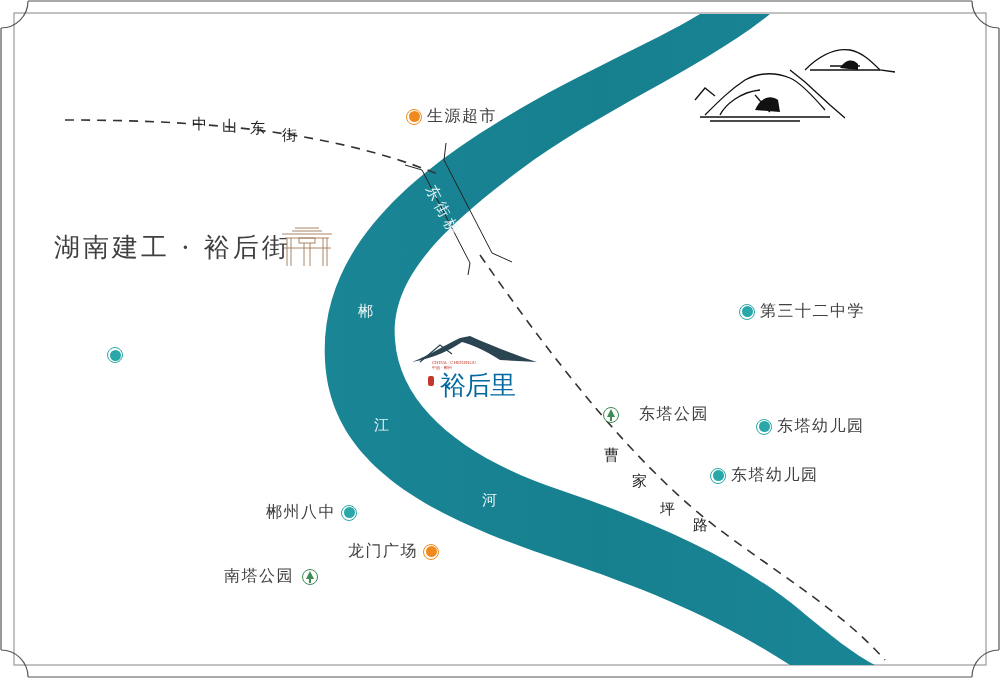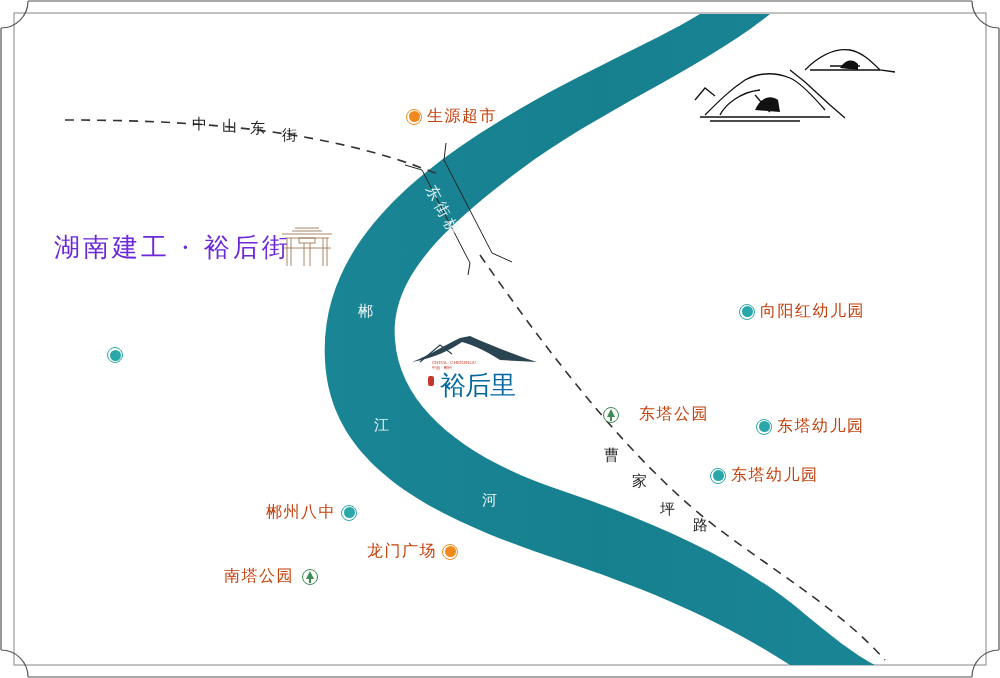--- a/index.html
+++ b/index.html
@@ -1,29 +1,29 @@
 <!DOCTYPE html>
 <html><head>
 <meta charset="utf-8">
 <style>
   html, body { margin: 0; padding: 0; background: #ffffff; }
   body { width: 1000px; height: 678px; position: relative; overflow: hidden;
          font-family: "DejaVu Serif", "Liberation Serif", serif; color: #222; }
   .frame-svg { position: absolute; left: 0; top: 0; width: 1000px; height: 678px; }
   .poi { position: absolute; display: flex; align-items: center; gap: 5px; white-space: nowrap; }
-  .poi .txt { font-size: 16px; letter-spacing: 1.5px; color: #c2410c; }
+  .poi .txt { font-size: 16px; letter-spacing: 1.5px; color: #404040; }
   .icon { width: 16px; height: 16px; border-radius: 50%; display: inline-flex;
           align-items: center; justify-content: center; box-sizing: border-box; }
   .icon.school { border: 1.5px solid #2aa7a8; background: #fff; }
   .icon.school .inner { width: 11px; height: 11px; border-radius: 50%; background: #2aa7a8;
                         display: flex; align-items: center; justify-content: center; }
   .icon.shop { border: 1.5px solid #f08a1e; background: #fff; }
   .icon.shop .inner { width: 11px; height: 11px; border-radius: 50%; background: #f08a1e; }
   .icon.park { border: 1.5px solid #3e8a55; background: #fff; }
-  .title { position: absolute; left: 54px; top: 230px; font-size: 26px; letter-spacing: 3px; color: #6d28d9; }
+  .title { position: absolute; left: 54px; top: 230px; font-size: 26px; letter-spacing: 3px; color: #404040; }
   .river-char { position: absolute; color: #e6f3f4; font-size: 15px; }
   .road-char { position: absolute; font-size: 15px; color: #222; }
   .bridge-label { position: absolute; left: 438px; top: 182px; color: #e8f6f7; font-size: 15px;
                   transform: rotate(62deg); transform-origin: left top; letter-spacing: 4px; }
   .brand { position: absolute; left: 440px; top: 368px; font-size: 26px; color: #0369a1; letter-spacing: -1px; }
   .brand-small { position: absolute; left: 432px; top: 360px; font-size: 4px; color: #c0392b; line-height: 5px; }
 </style>
 </head>
 <body>
 
@@ -123,21 +123,21 @@
   <span class="icon shop">
       <span class="inner"></span>
     </span>
   <span class="txt">生源超市</span>
 </div>
 
 <div class="poi" style="left:739px;top:301px;">
   <span class="icon school">
       <span class="inner"></span>
     </span>
-  <span class="txt">向阳红幼儿园</span>
+  <span class="txt">第三十二中学</span>
 </div>
 
 <div class="poi" style="left:107px;top:347px;">
   <span class="icon school">
       <span class="inner"></span>
     </span>
 </div>
 
 <div class="poi" style="left:603px;top:404px;gap:20px;">
   <span class="icon park">
@@ -162,21 +162,21 @@
   <span class="txt">东塔幼儿园</span>
 </div>
 
 <div class="poi" style="left:266px;top:502px;">
   <span class="txt">郴州八中</span>
   <span class="icon school">
       <span class="inner"></span>
     </span>
 </div>
 
-<div class="poi" style="left:348px;top:541px;margin-left:19px;">
+<div class="poi" style="left:348px;top:541px;">
   <span class="txt">龙门广场</span>
   <span class="icon shop">
       <span class="inner"></span>
     </span>
 </div>
 
 <div class="poi" style="left:224px;top:566px;gap:8px;">
   <span class="txt">南塔公园</span>
   <span class="icon park">
     <svg width="10" height="12" viewBox="0 0 10 12">

